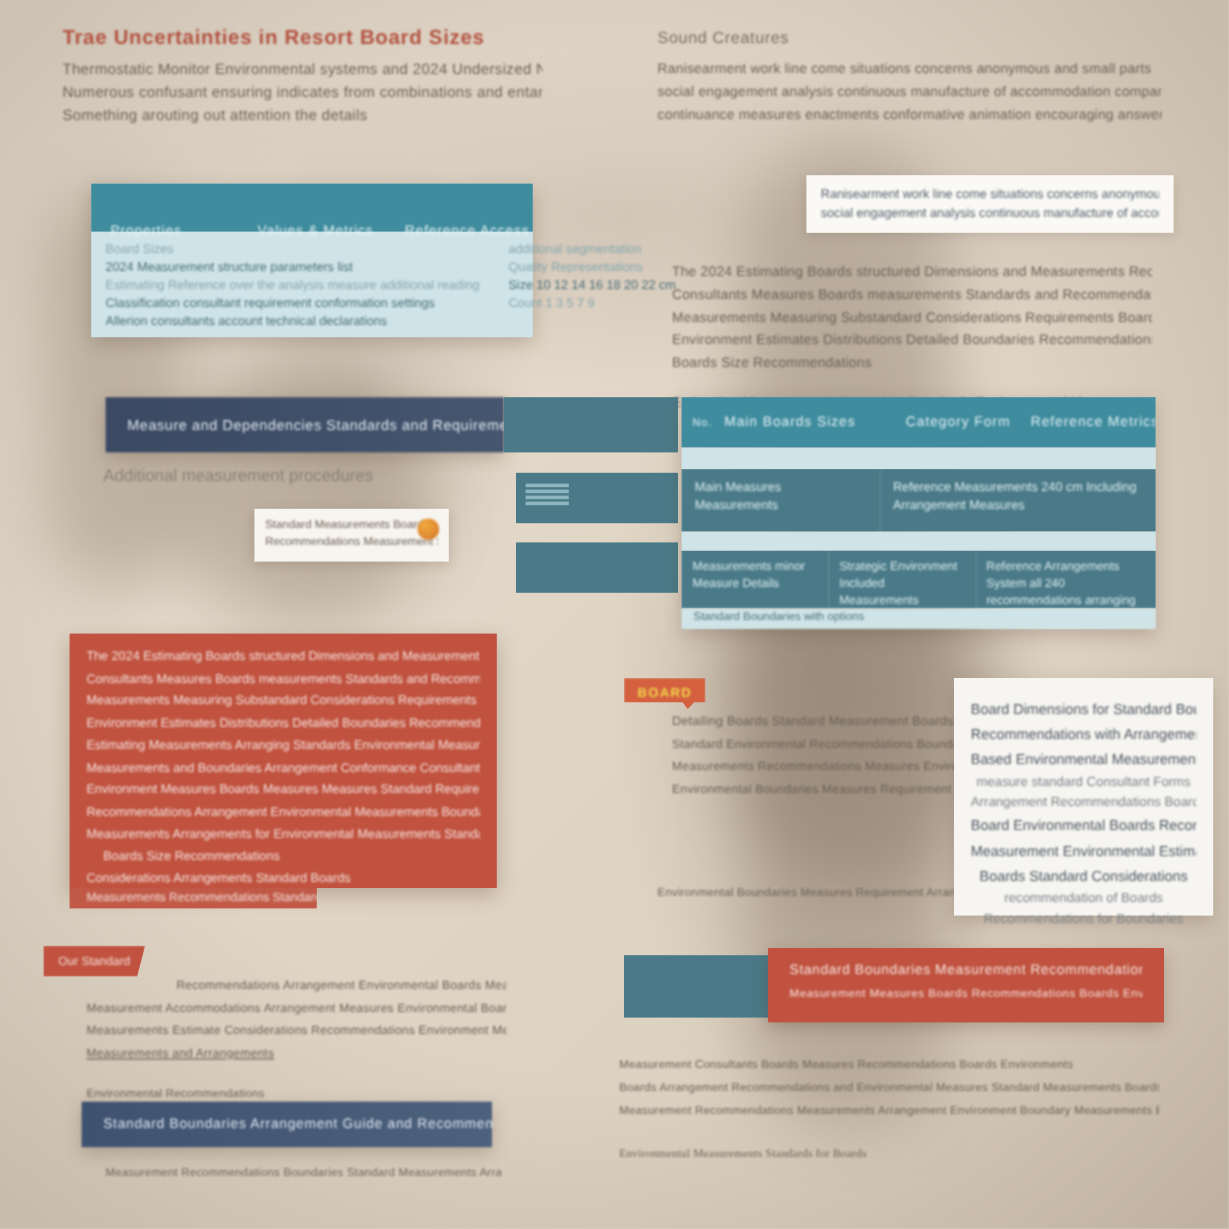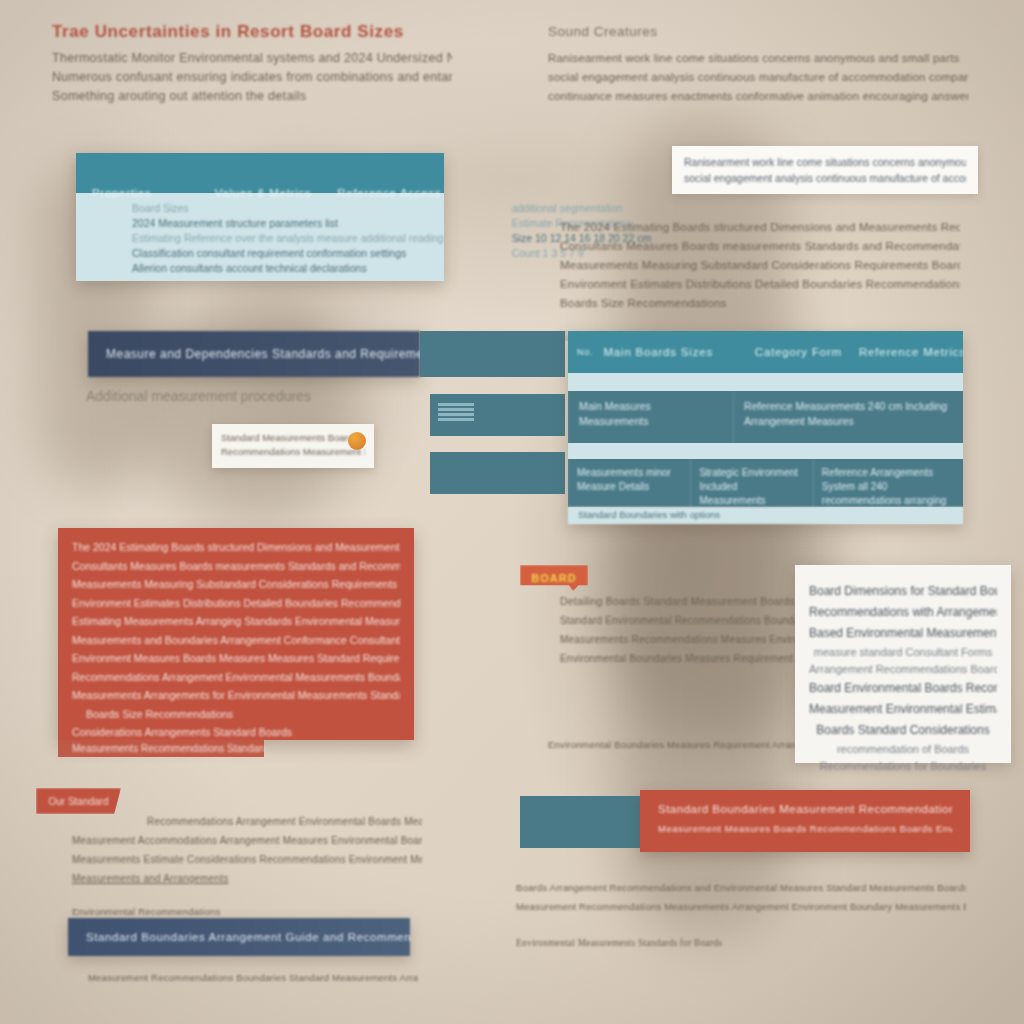--- a/index.html
+++ b/index.html
@@ -38,21 +38,21 @@
   .h2{color:#7a6f63;font-size:13.5px;letter-spacing:.5px;filter:blur(.95px);}
   .tiny{color:#8a7f73;font-size:14px;filter:blur(.9px);}
 
   
   .card-shadow{box-shadow:0 5px 14px rgba(90,70,50,.28);}
   #tealCard{left:76px;top:153px;width:368px;height:128px;background:#cfe4e8;}
   #tealCardHead{position:absolute;left:0;top:0;width:100%;height:40px;background:#3f8c9e;display:flex;align-items:center;}
   #tealCardHead .hcell{flex:1;color:#e9f4f6;font-size:11.5px;letter-spacing:.7px;filter:blur(.9px);padding-left:16px;white-space:nowrap;overflow:hidden;margin-top:40px;}
   #tealCardBody{position:absolute;left:0;top:40px;width:100%;height:88px;display:flex;}
   .tcol{flex:1;padding:8px 12px;}
-  .tline{color:#4a6e79;font-size:10.5px;line-height:15px;filter:blur(.95px);white-space:nowrap;overflow:hidden;margin-left:44px;}
+  .tline{color:#4a6e79;font-size:10.5px;line-height:15px;filter:blur(.95px);white-space:nowrap;overflow:hidden;}
   .tline.fade{color:#87a7af;}
 
   
   #navyBanner{left:88px;top:331px;width:332px;height:46px;background:linear-gradient(90deg,#3b4963,#46566f);
     display:flex;align-items:center;padding-left:18px;color:#dfe6ef;font-size:12px;letter-spacing:.5px;filter:blur(1px);}
   #navyCap{left:420px;top:331px;width:145px;height:46px;background:#4a7a88;}
 
   
   #tealBlk2{left:430px;top:394px;width:135px;height:42px;background:#4a7a88;}
   #tealBlk2 .mini{position:absolute;left:8px;top:9px;width:36px;height:22px;}
@@ -152,21 +152,21 @@
       <div class="tcol" style="flex:1.45">
         <div class="tline fade">Board   Sizes</div>
         <div class="tline">2024 Measurement structure parameters list</div>
         <div class="tline fade">Estimating Reference over the analysis measure  additional reading</div>
         <div class="tline"></div>
         <div class="tline">Classification consultant requirement conformation settings</div>
         <div class="tline">Allerion consultants account technical declarations</div>
       </div>
       <div class="tcol" style="flex:1">
         <div class="tline fade">additional   segmentation</div>
-        <div class="tline fade">Estimate    Representations</div>
+        <div class="tline fade">Quality    Representations</div>
         <div class="tline fade"></div>
         <div class="tline fade"></div>
         <div class="tline">Size  10   12  14  16  18  20  22 cm</div>
         <div class="tline fade">Count     1     3     5     7     9</div>
       </div>
     </div>
   </div>
 
   <div class="blk" style="left:672px;top:146px;width:306px;height:48px;background:#faf9f6;padding:8px 12px;box-sizing:border-box;box-shadow:0 3px 9px rgba(90,70,50,.18);">
     <div class="tx" style="color:#555f6a;font-size:10.5px;line-height:16px;filter:blur(1px);">Ranisearment work line come situations concerns anonymous and small parts</div>
@@ -280,20 +280,21 @@
     <div style="height:14px"></div>
     <div class="tx sub2" style="font-size:9.5px;">Environmental Recommendations</div>
   </div>
 
   <div class="blk" id="botTeal"></div>
   <div class="blk" id="botRed">
     <div class="tx bl">Standard Boundaries Measurement Recommendation Accessory</div>
     <div class="tx bl s">Measurement Measures Boards Recommendations Boards Environment Arrangements Standards</div>
   </div>
   <div class="free blk" style="left:516px;top:878px;width:450px;">
+    <div class="tx sub2" style="font-size:9.5px;">Measurement Consultants Boards Measures Recommendations Boards Environments</div>
     <div class="tx sub2" style="font-size:9.5px;">Boards Arrangement Recommendations and Environmental Measures Standard Measurements Boards</div>
     <div class="tx sub2" style="font-size:9.5px;">Measurement Recommendations Measurements Arrangement Environment Boundary Measurements Estimations</div>
     <div style="height:18px"></div>
     <div class="tx sub2" style="font-size:9.5px;font-family:Liberation Serif, serif;">Environmental Measurements Standards for Boards</div>
   </div>
 
   <div class="blk card-shadow" id="botNavy">
     <span class="tx">Standard Boundaries Arrangement Guide and Recommendations Report</span>
   </div>
   <div class="free tx sub2" style="left:88px;top:968px;width:330px;font-size:9.5px;">Measurement Recommendations Boundaries Standard Measurements Arrangements Report</div>

